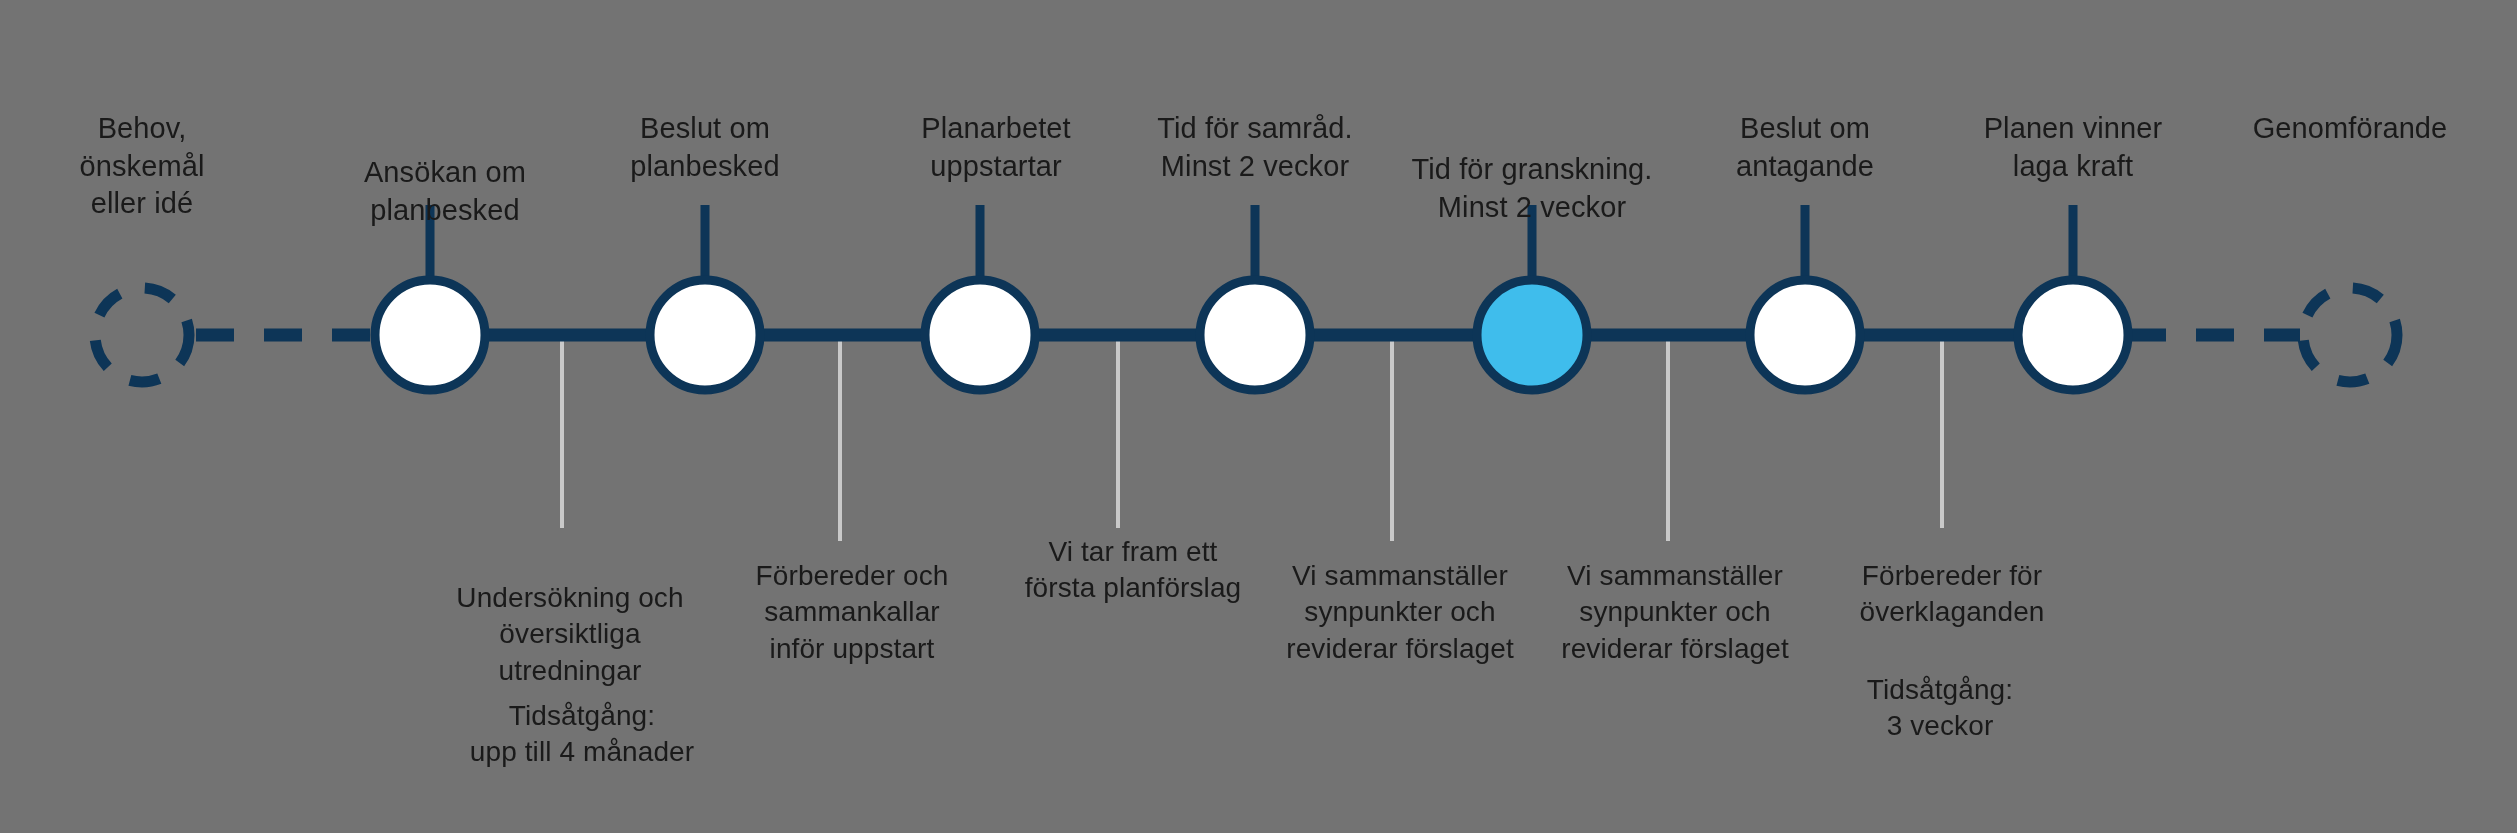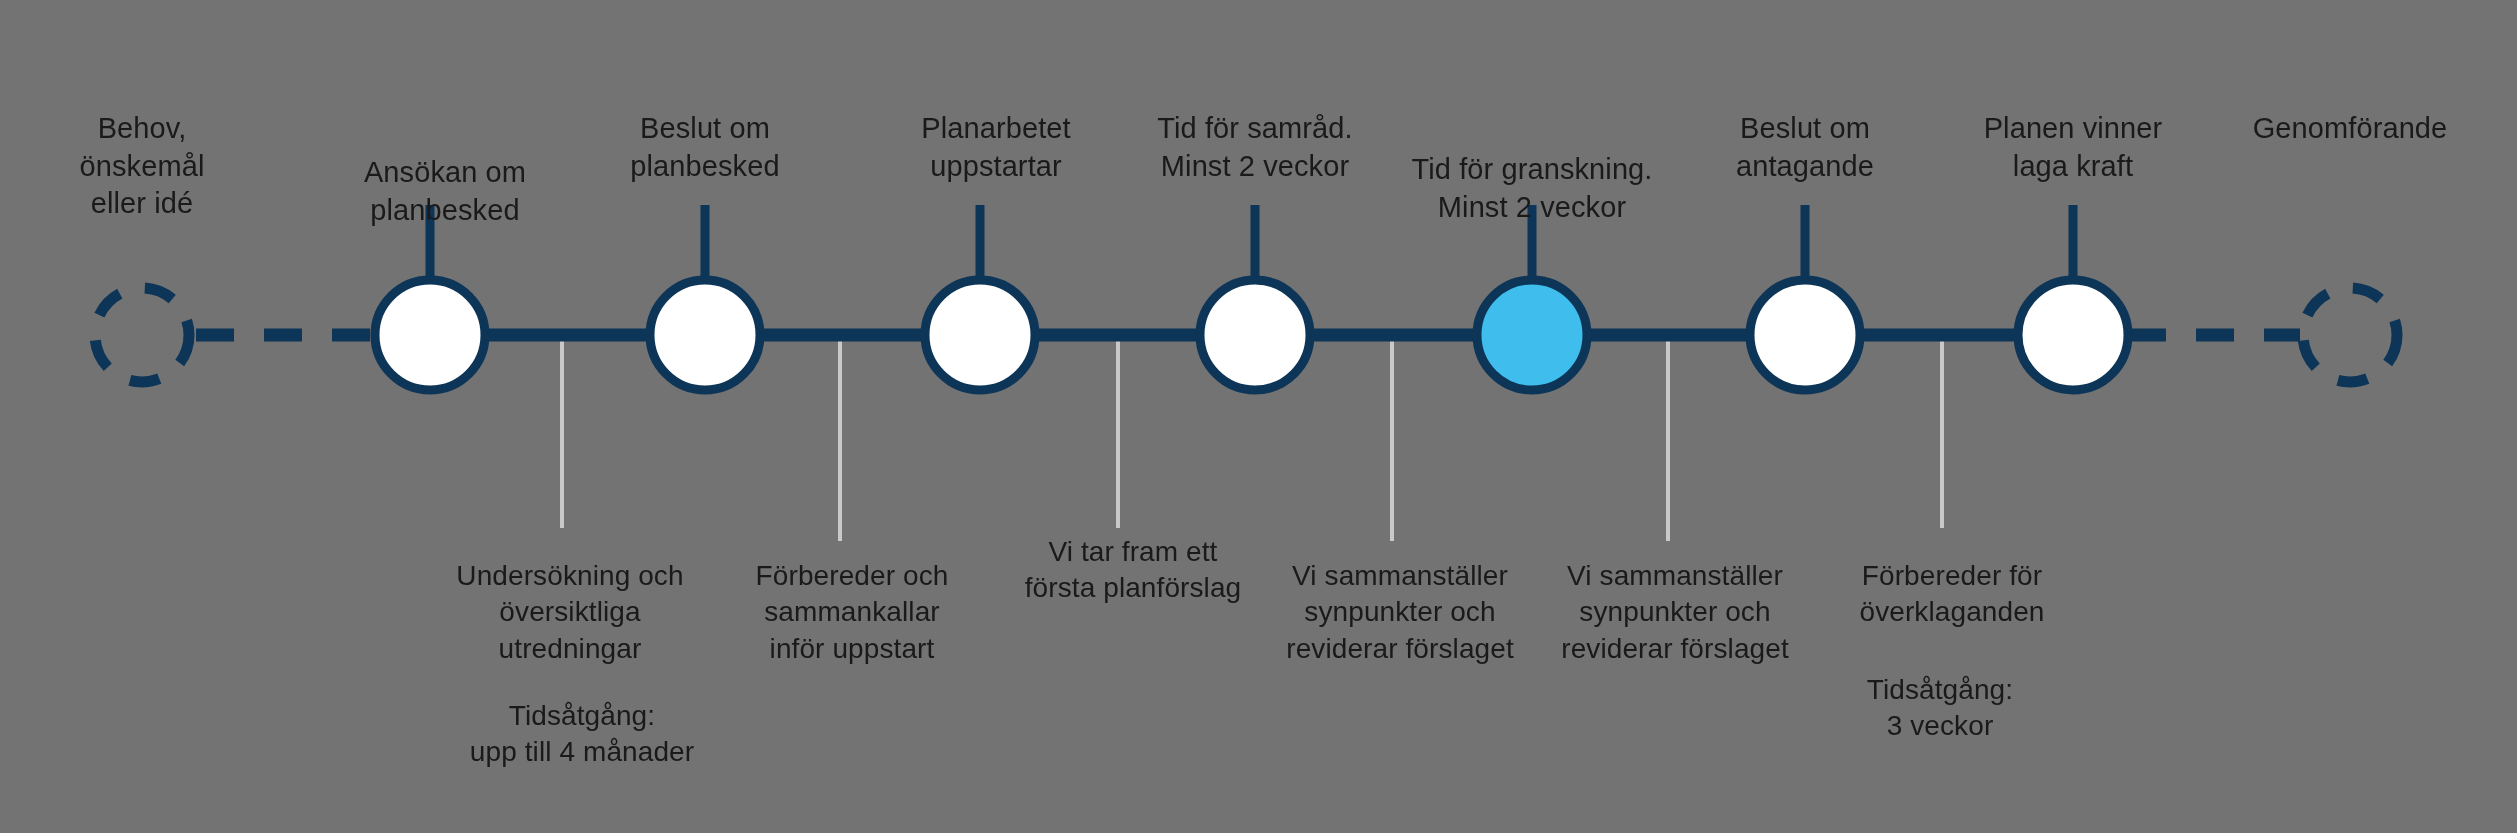--- a/index.html
+++ b/index.html
@@ -84,21 +84,21 @@
         <circle cx="1805" cy="335" r="55" fill="#ffffff" stroke="#0d3557" stroke-width="9"></circle>
         <circle cx="2073" cy="335" r="55" fill="#ffffff" stroke="#0d3557" stroke-width="9"></circle>
       </g>
   </svg>
 
   <div id="labels-layer">
       <div class="label top-label" style="left: -78px; top: 110px; width: 440px;">Behov,
 önskemål
 eller idé</div>
       <div class="label top-label" style="left: 2130px; top: 110px; width: 440px;">Genomförande</div>
-      <div class="label bottom-label" style="left: 350px; top: 558px; width: 440px;">Undersökning och
+      <div class="label bottom-label" style="left: 350px; top: 580px; width: 440px;">Undersökning och
 översiktliga
 utredningar</div>
       <div class="label duration-label" style="left: 362px; top: 698px; width: 440px;">Tidsåtgång:
 upp till 4 månader</div>
       <div class="label top-label" style="left: 225px; top: 110px; width: 440px; margin-top: 44px;">Ansökan om
 planbesked</div>
       <div class="label bottom-label" style="left: 632px; top: 558px; width: 440px;">Förbereder och
 sammankallar
 inför uppstart</div>
       <div class="label top-label" style="left: 485px; top: 110px; width: 440px;">Beslut om

